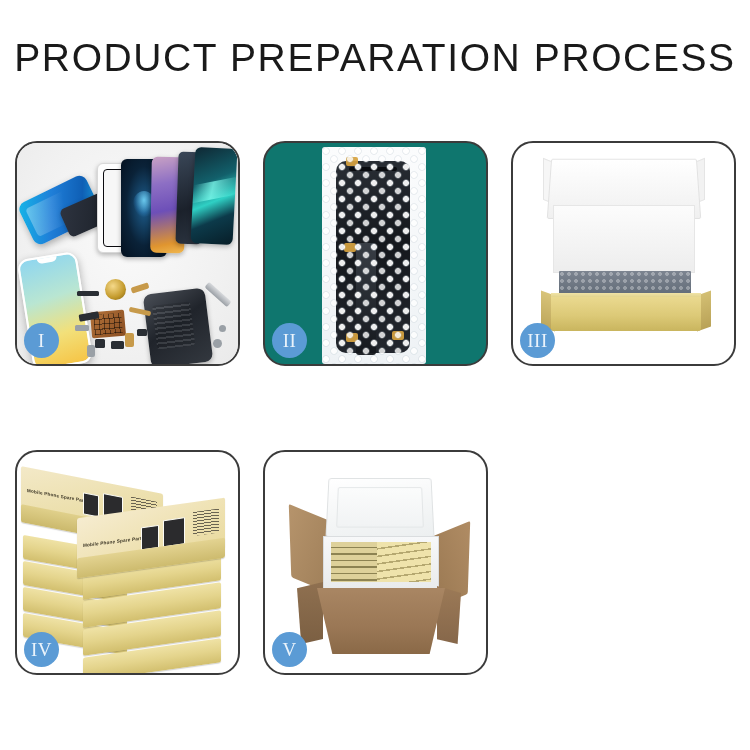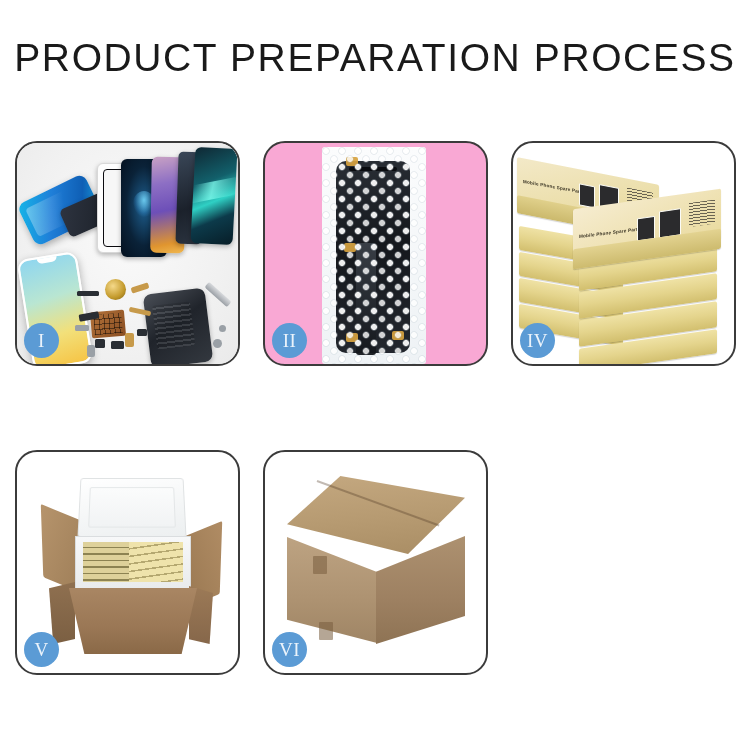--- a/index.html
+++ b/index.html
@@ -232,21 +232,21 @@
 
   
   .tweezers {
     position:absolute; left:186px; top:148px; width:30px; height:7px;
     background: linear-gradient(180deg,#d8dadd,#9ba0a6);
     transform: rotate(42deg);
     border-radius: 2px;
   }
 
   
-  .p2 { background:#f9a8d4; }
+  .p2 { background:#0f766e; }
   .bw-bag {
     position:absolute; left:57px; top:4px; width:104px; height:217px;
     background: linear-gradient(180deg,#fbfcfd,#eef2f5);
     border-radius: 3px;
   }
   .bw-screen {
     position:absolute; left:14px; top:14px; width:74px; height:192px;
     background: linear-gradient(170deg,#2a2f36 0%,#15181d 45%,#23272e 100%);
     border-radius: 10px;
   }
@@ -501,20 +501,34 @@
           <div class="bw-tape" style="left:22px; top:96px;"></div>
           <div class="bw-tape" style="left:24px; top:186px;"></div>
           <div class="bw-tape" style="left:70px; top:184px;"></div>
           <div class="bubbles-shade"></div>
           <div class="bubbles"></div>
         </div>
       </div>
       <div class="badge">II</div>
     </div>
 
+    <div class="panel p3">
+      <div class="panel-photo">
+        <div class="b3-lid-tab-l"></div>
+        <div class="b3-lid-tab-r"></div>
+        <div class="b3-lid-back"></div>
+        <div class="b3-lid-front"></div>
+        <div class="b3-foam"></div>
+        <div class="b3-body-left"></div>
+        <div class="b3-body-right"></div>
+        <div class="b3-edge"></div>
+        <div class="b3-body-front"></div>
+      </div>
+      <div class="badge">III</div>
+    </div>
 
     <div class="panel p4">
       <div class="panel-photo">
         <div class="stack">
 
           <div class="kbox" style="left:6px;  top:92px;  width:104px; height:24px; transform:skewY(10deg);"></div>
           <div class="kbox" style="left:6px;  top:118px; width:104px; height:24px; transform:skewY(10deg);"></div>
           <div class="kbox" style="left:6px;  top:144px; width:104px; height:24px; transform:skewY(10deg);"></div>
           <div class="kbox" style="left:6px;  top:170px; width:104px; height:24px; transform:skewY(10deg);"></div>
 
@@ -553,26 +567,15 @@
           <div class="rows"></div>
           <div class="rows2"></div>
         </div>
         <div class="c5-body-left"></div>
         <div class="c5-body-right"></div>
         <div class="c5-body"></div>
       </div>
       <div class="badge">V</div>
     </div>
 
-    <div class="panel p6">
-      <div class="panel-photo">
-        <div class="c6-top"></div>
-        <div class="c6-top-seam"></div>
-        <div class="c6-left"></div>
-        <div class="c6-right"></div>
-        <div class="c6-tape" style="left:48px; top:104px;"></div>
-        <div class="c6-tape" style="left:54px; top:170px;"></div>
-      </div>
-      <div class="badge">VI</div>
-    </div>
 
   </div>
 </div>
 
 </body></html>

